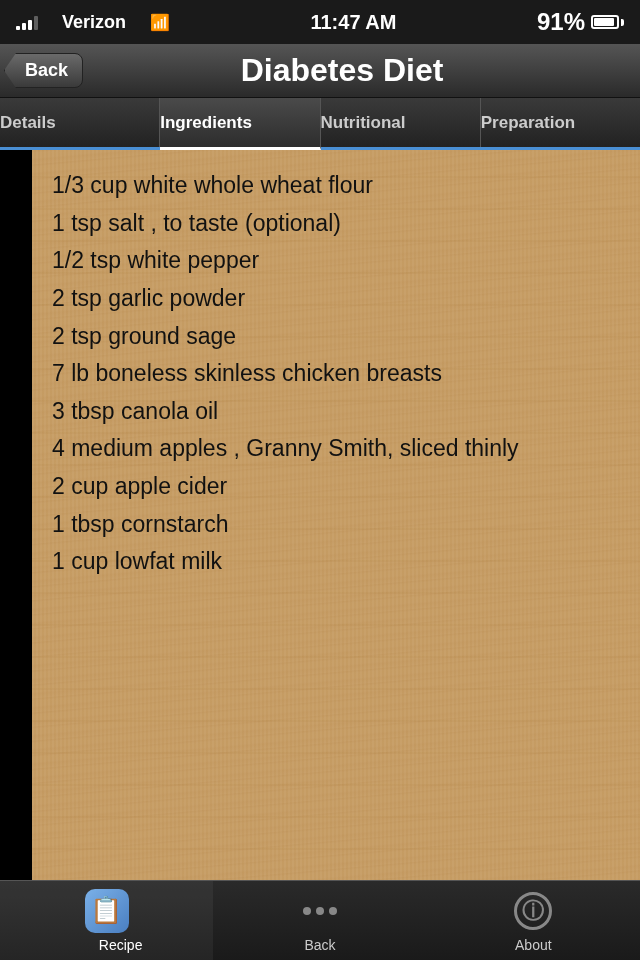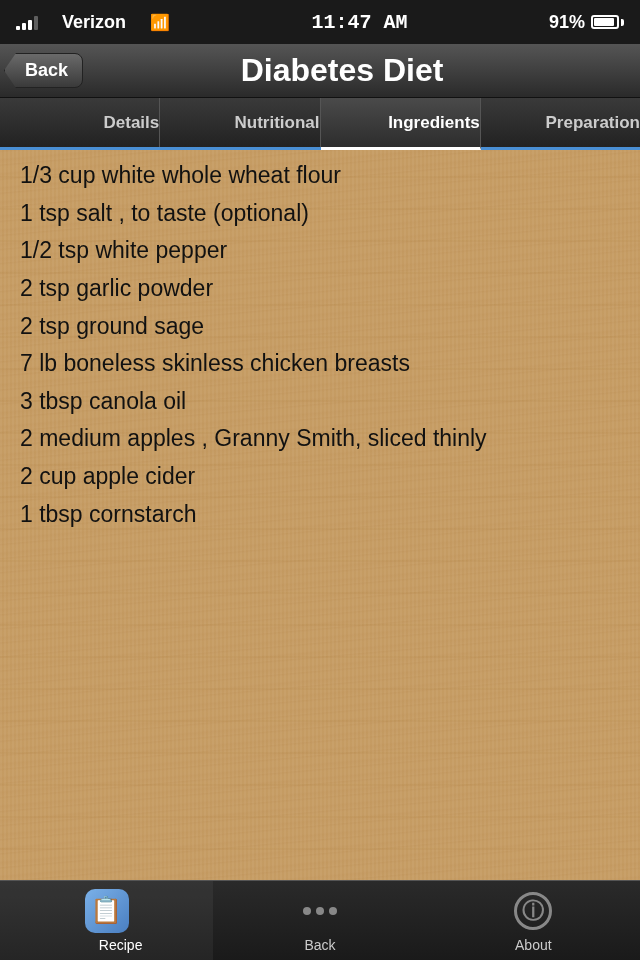--- a/index.html
+++ b/index.html
@@ -25,27 +25,26 @@
       font-weight: 600;
     }
     .status-left {
       display: flex;
       align-items: center;
       gap: 24px;
     }
     .status-center {
       font-size: 20px;
       font-weight: 600;
-      font-family: Liberation Mono, monospace;
     }
     .status-right {
       display: flex;
       align-items: center;
       gap: 6px;
-      font-size: 18px;
+      font-size: 24px;
     }
     .battery-icon {
       display: inline-flex;
       align-items: center;
       gap: 1px;
     }
     .battery-body {
       width: 28px;
       height: 14px;
       border: 2px solid #fff;
@@ -103,21 +102,21 @@
     .tab-strip {
       background: linear-gradient(to bottom, #3a3a3a, #222);
       height: 52px;
       display: flex;
       border-bottom: 3px solid #4a8fd4;
     }
     .tab-item {
       flex: 1;
       display: flex;
       align-items: center;
-      justify-content: flex-end;
+      justify-content: flex-start;
       color: #ccc;
       font-size: 17px;
       font-weight: 600;
       cursor: pointer;
       border-right: 1px solid #555;
     }
     .tab-item:last-child { border-right: none; }
     .tab-item.active {
       background: linear-gradient(to bottom, #4a4a4a, #2d2d2d);
       color: #fff;
@@ -141,21 +140,22 @@
           transparent,
           transparent 30px,
           rgba(160,110,40,0.08) 30px,
           rgba(160,110,40,0.08) 32px
         );
       
       background-color: #c8a06a;
       position: relative;
       height: calc(960px - 44px - 54px - 52px - 80px);
       overflow-y: auto;
-      padding: 8px 20px;
+      padding: 18px 20px;
+      margin-left: 32px;
     }
 
     
     .content-area::before {
       content: '';
       position: absolute;
       inset: 0;
       background:
         repeating-linear-gradient(
           175deg,
@@ -307,43 +307,44 @@
 
 <div class="nav-bar">
   <button class="nav-back-btn">Back</button>
   <span class="nav-title">Diabetes Diet</span>
 </div>
 
 <div class="tab-strip">
   <div class="tab-item">
     <span>Details</span>
   </div>
+  <div class="tab-item active">
+    <span>Ingredients</span>
+  </div>
   <div class="tab-item">
     <span>Nutritional</span>
-  </div>
-  <div class="tab-item active">
-    <span>Ingredients</span>
   </div>
   <div class="tab-item">
     <span>Preparation</span>
   </div>
 </div>
 
 <div class="content-area">
   <ul class="ingredient-list">
   <li>1/3 cup white whole wheat flour</li>
       <li>1 tsp salt , to taste (optional)</li>
       <li>1/2 tsp white pepper</li>
       <li>2 tsp garlic powder</li>
       <li>2 tsp ground sage</li>
       <li>7 lb boneless skinless chicken breasts</li>
       <li>3 tbsp canola oil</li>
-      <li>2 medium apples , Granny Smith, sliced thinly</li>
+      <li>4 medium apples , Granny Smith, sliced thinly</li>
       <li>2 cup apple cider</li>
       <li>1 tbsp cornstarch</li>
+      <li>1 cup lowfat milk</li>
     </ul>
 </div>
 
 <div class="bottom-nav">
   <div class="bottom-nav-item active">
     <div class="bottom-nav-icon">
       <div class="recipe-icon-box">📋</div>
     </div>
     <span class="bottom-nav-label">Recipe</span>
   </div>

